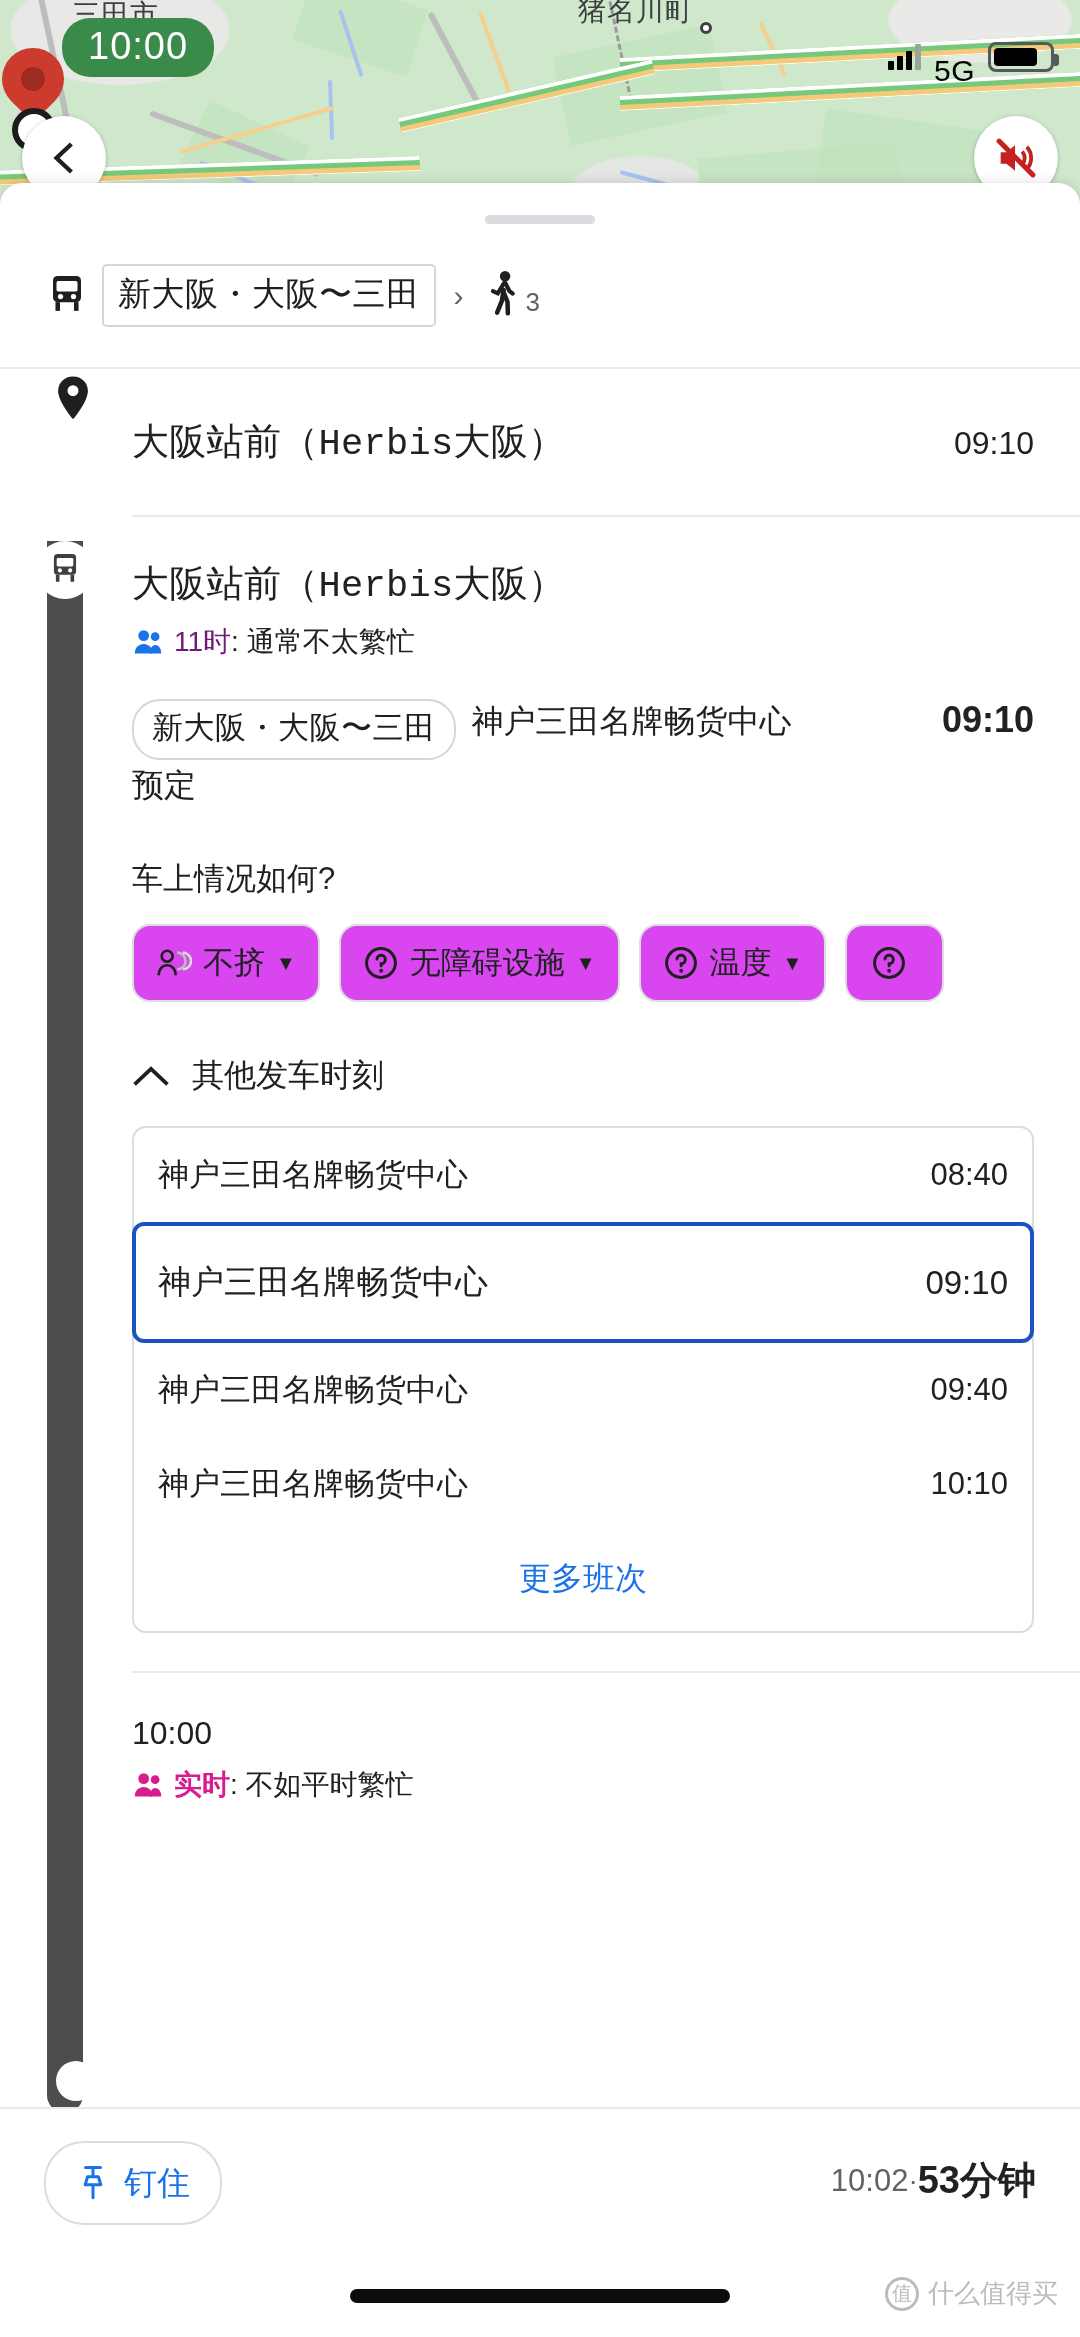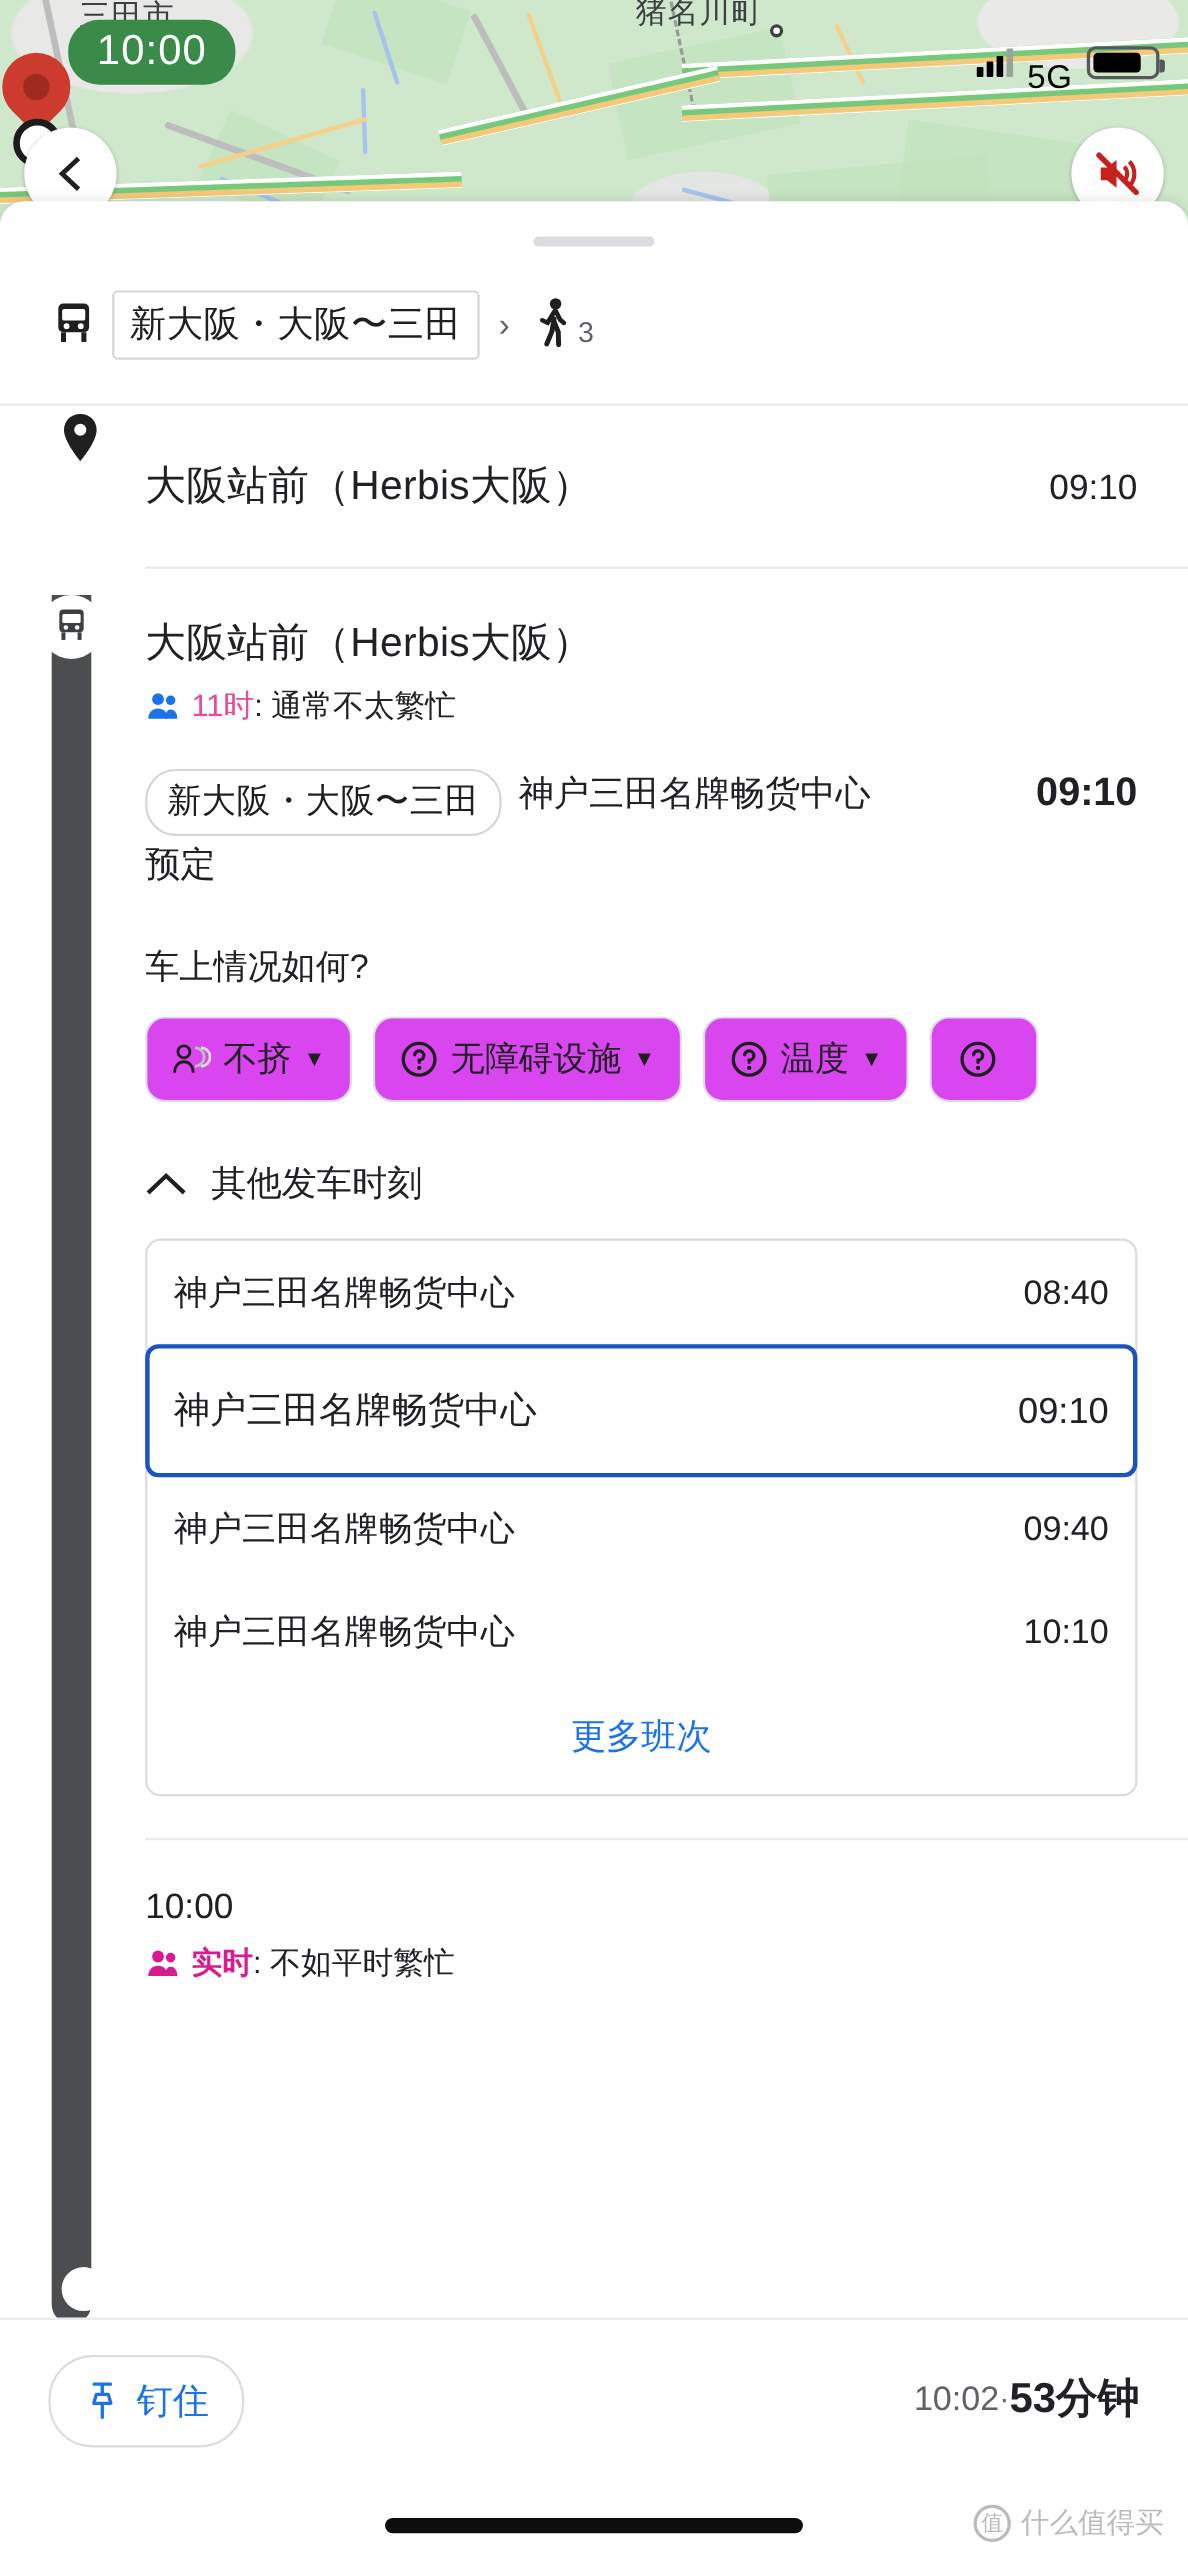--- a/index.html
+++ b/index.html
@@ -123,28 +123,28 @@
   
   .body { position: relative; padding-left: 0; }
   .rail {
     position: absolute; left: 47px; top: 0; width: 36px;
     background: #4b4d4e; border-radius: 0 0 18px 18px;
   }
 
   .row { position: relative; padding: 0 46px 0 132px; }
 
   .stop-line { display: flex; align-items: baseline; justify-content: space-between; gap: 20px; }
-  .stop-name { font-size: 37px; color: #202124; letter-spacing: .3px; }
+  .stop-name { font-size: 37px; color: #202124; letter-spacing: .3px; font-family: Liberation Mono, monospace; }
   .stop-time { font-size: 32px; color: #202124; flex: none; }
 
   .pin-icon { position: absolute; left: 54px; top: 6px; }
 
   .busy-line { display: flex; align-items: center; gap: 10px; margin-top: 14px; }
   .busy-txt { font-size: 28px; color: #202124; }
-  .busy-txt .k { color: #ec4899; }
+  .busy-txt .k { color: #701a75; }
   .busy-txt .k.live { color: #d81b8e; font-weight: bold; }
 
   .trip-line { margin-top: 38px; display: flex; align-items: flex-start; gap: 18px; }
   .trip-chip {
     border: 2px solid #d6d6d6; border-radius: 28px; padding: 6px 18px 9px;
     font-size: 31px; color: #1f1f1f; white-space: nowrap; flex: none; letter-spacing: .5px;
   }
   .trip-dest { font-size: 32px; color: #202124; line-height: 1.42; }
   .trip-time { font-size: 36px; font-weight: bold; color: #202124; white-space: nowrap; }
   .trip-sub { font-size: 32px; color: #202124; margin-top: 4px; }

